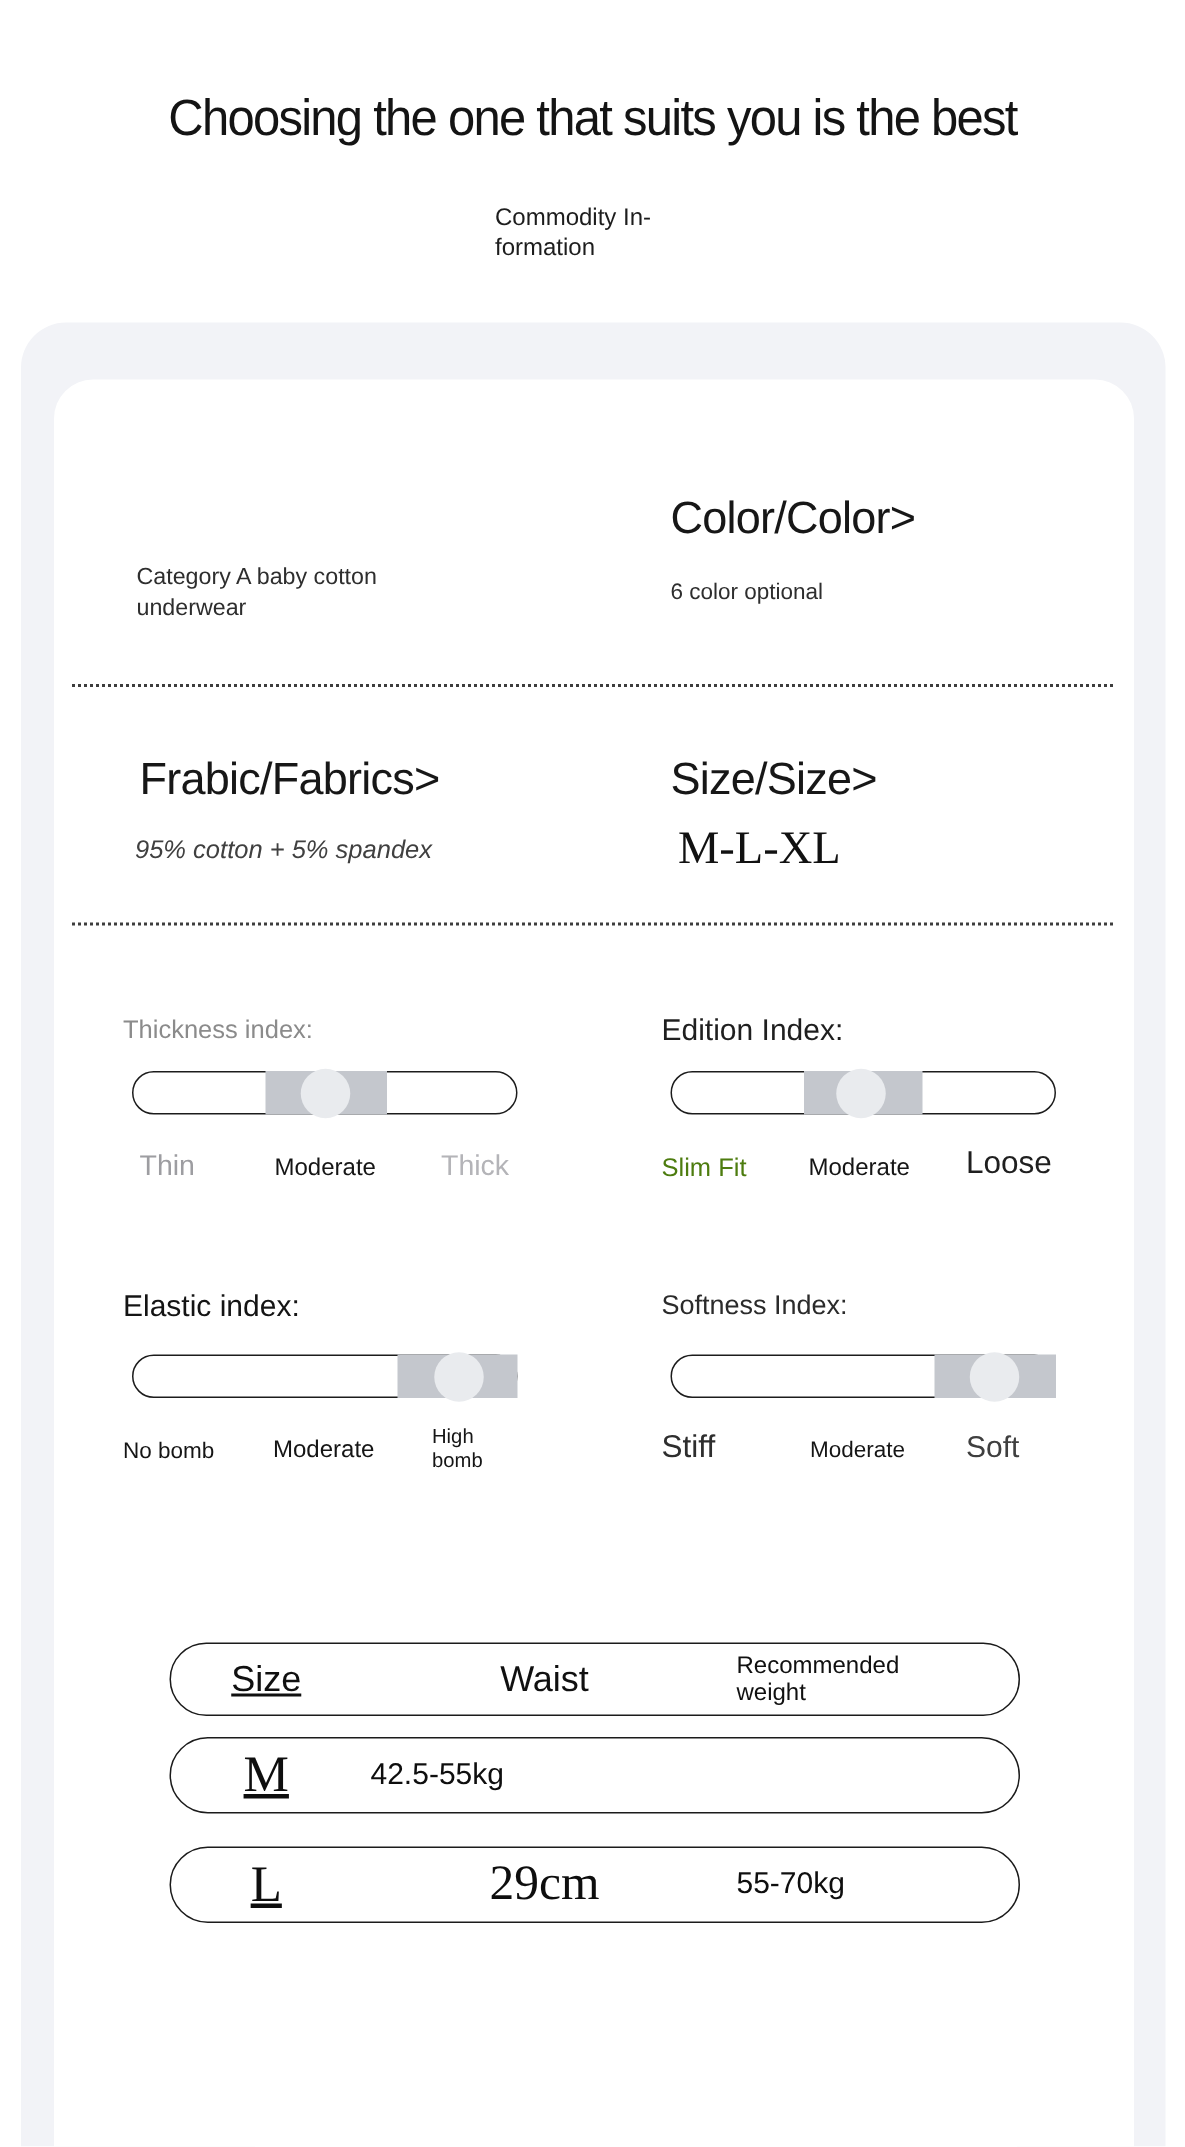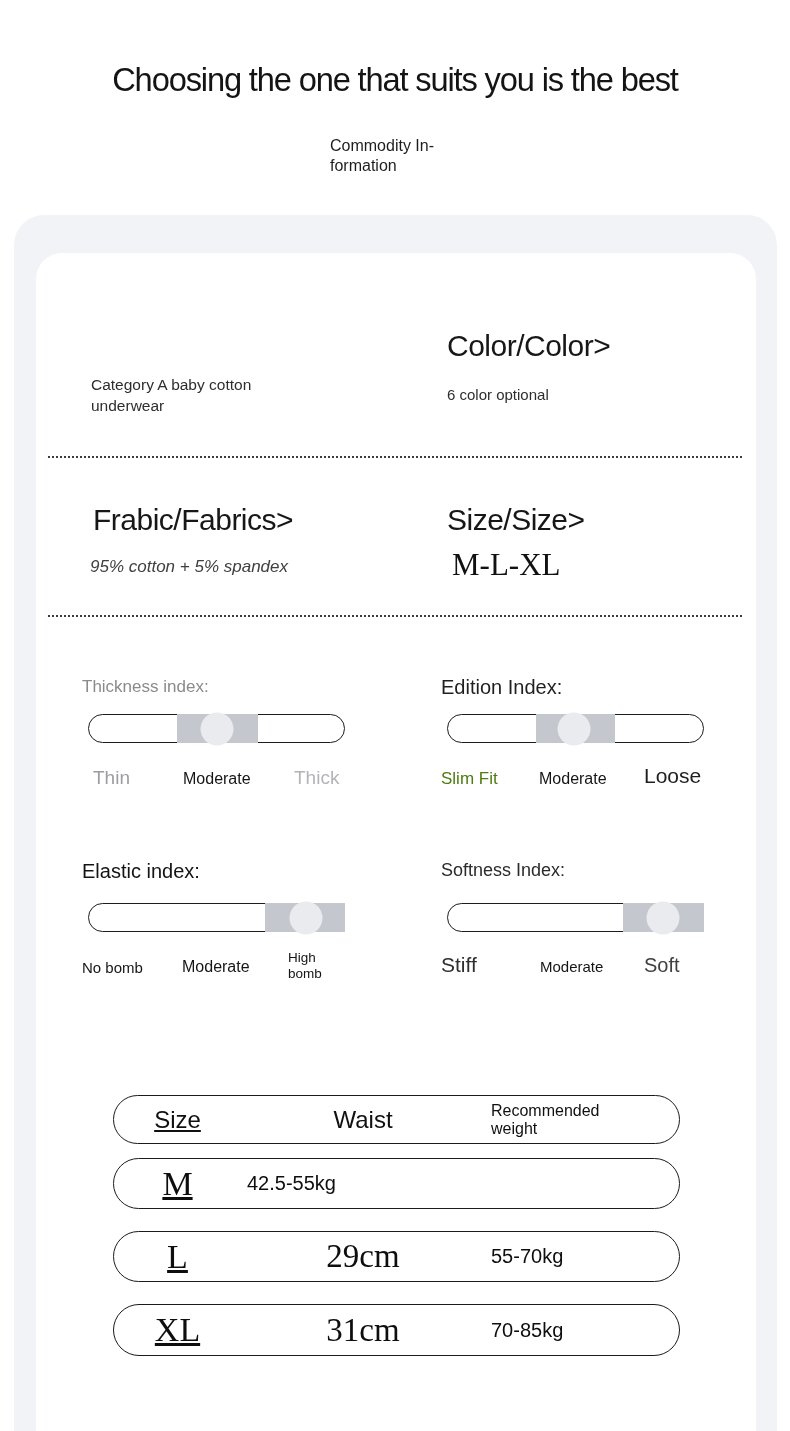--- a/index.html
+++ b/index.html
@@ -152,19 +152,14 @@
     <div class="c1 td-serif-lg">M</div>
     <div class="c3 td-weight">42.5-55kg</div>
   </div>
 
   <div class="abs pill" style="top:978px;height:51px;">
     <div class="c1 td-serif-lg">L</div>
     <div class="c2 td-serif-md">29cm</div>
     <div class="c3 td-weight">55-70kg</div>
   </div>
 
-  <div class="abs pill" style="top:1051px;height:52px;">
-    <div class="c1 td-serif-lg">XL</div>
-    <div class="c2 td-serif-md">31cm</div>
-    <div class="c3 td-weight">70-85kg</div>
-  </div>
 
 </div>
 
 </body></html>

